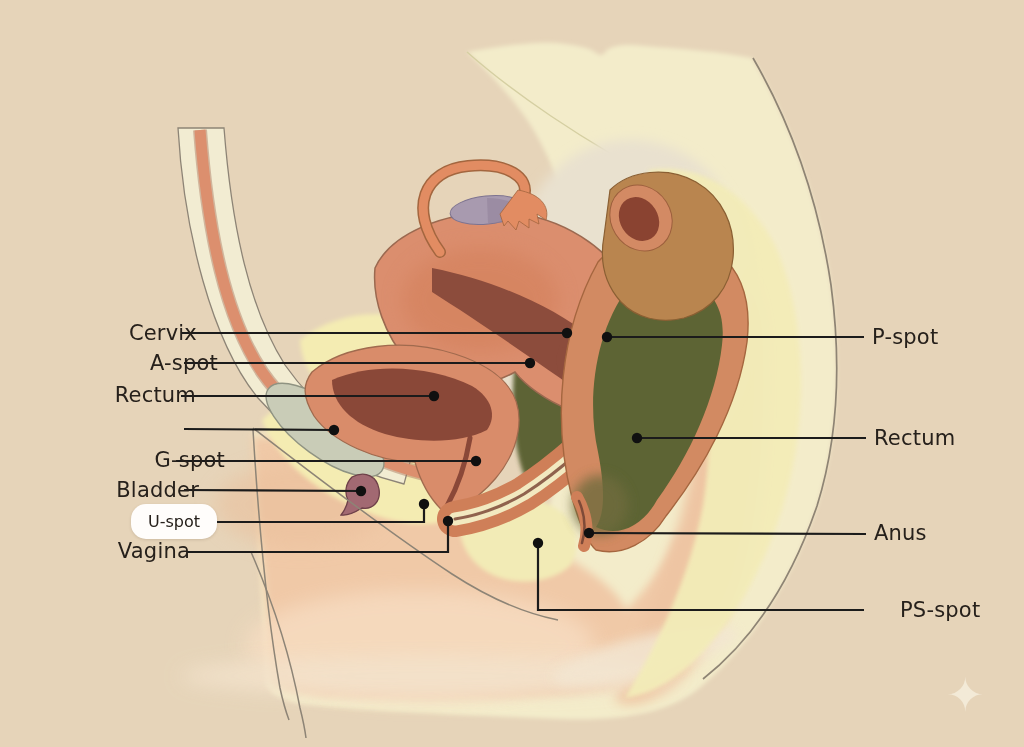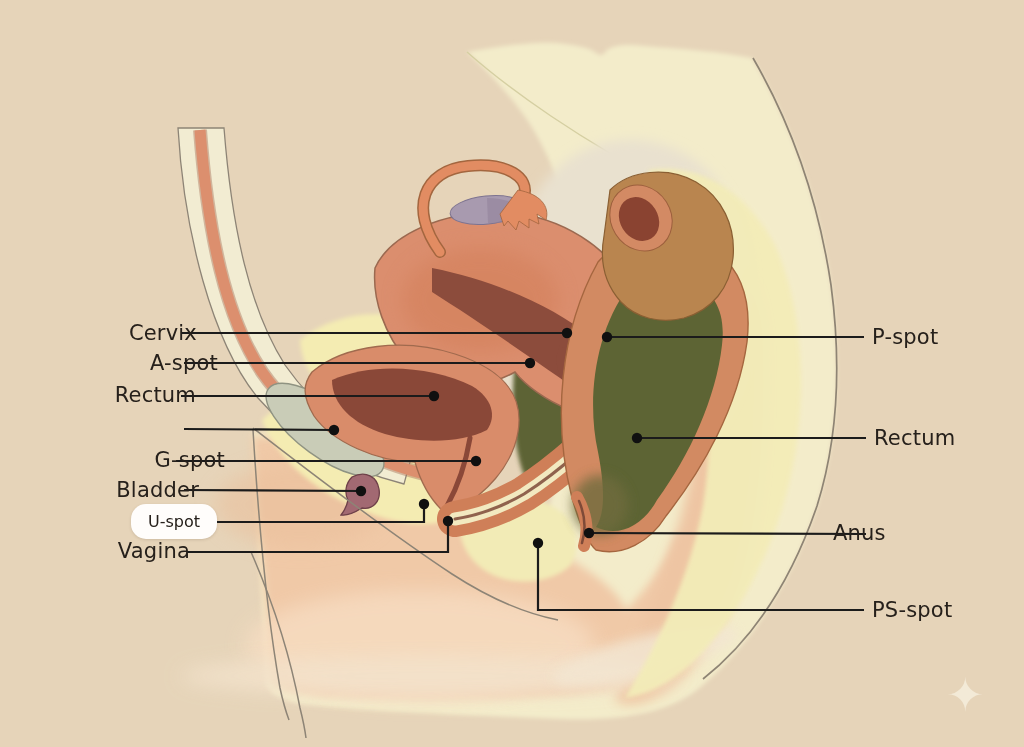--- a/index.html
+++ b/index.html
@@ -184,18 +184,18 @@
   <div class="label left-col" style="right:851px;top:319px">Cervix</div>
   <div class="label left-col" style="right:830px;top:349px">A-spot</div>
   <div class="label left-col" style="right:852px;top:381px">Rectum</div>
   <div class="label left-col" style="right:823px;top:446px">G-spot</div>
   <div class="label left-col" style="right:849px;top:476px">Bladder</div>
   <div class="pill" style="right:831px;top:504px">U-spot</div>
   <div class="label left-col" style="right:858px;top:537px">Vagina</div>
 
   <div class="label right-col" style="left:872px;top:323px">P-spot</div>
   <div class="label right-col" style="left:874px;top:424px">Rectum</div>
-  <div class="label right-col" style="left:833px;top:519px">Anus</div>
-  <div class="label right-col" style="left:872px;top:596px">PS-spot</div>
+  <div class="label right-col" style="left:874px;top:519px">Anus</div>
+  <div class="label right-col" style="left:900px;top:596px">PS-spot</div>
 
   <div class="sparkle">✦</div>
 
 </div>
 
 </body></html>

